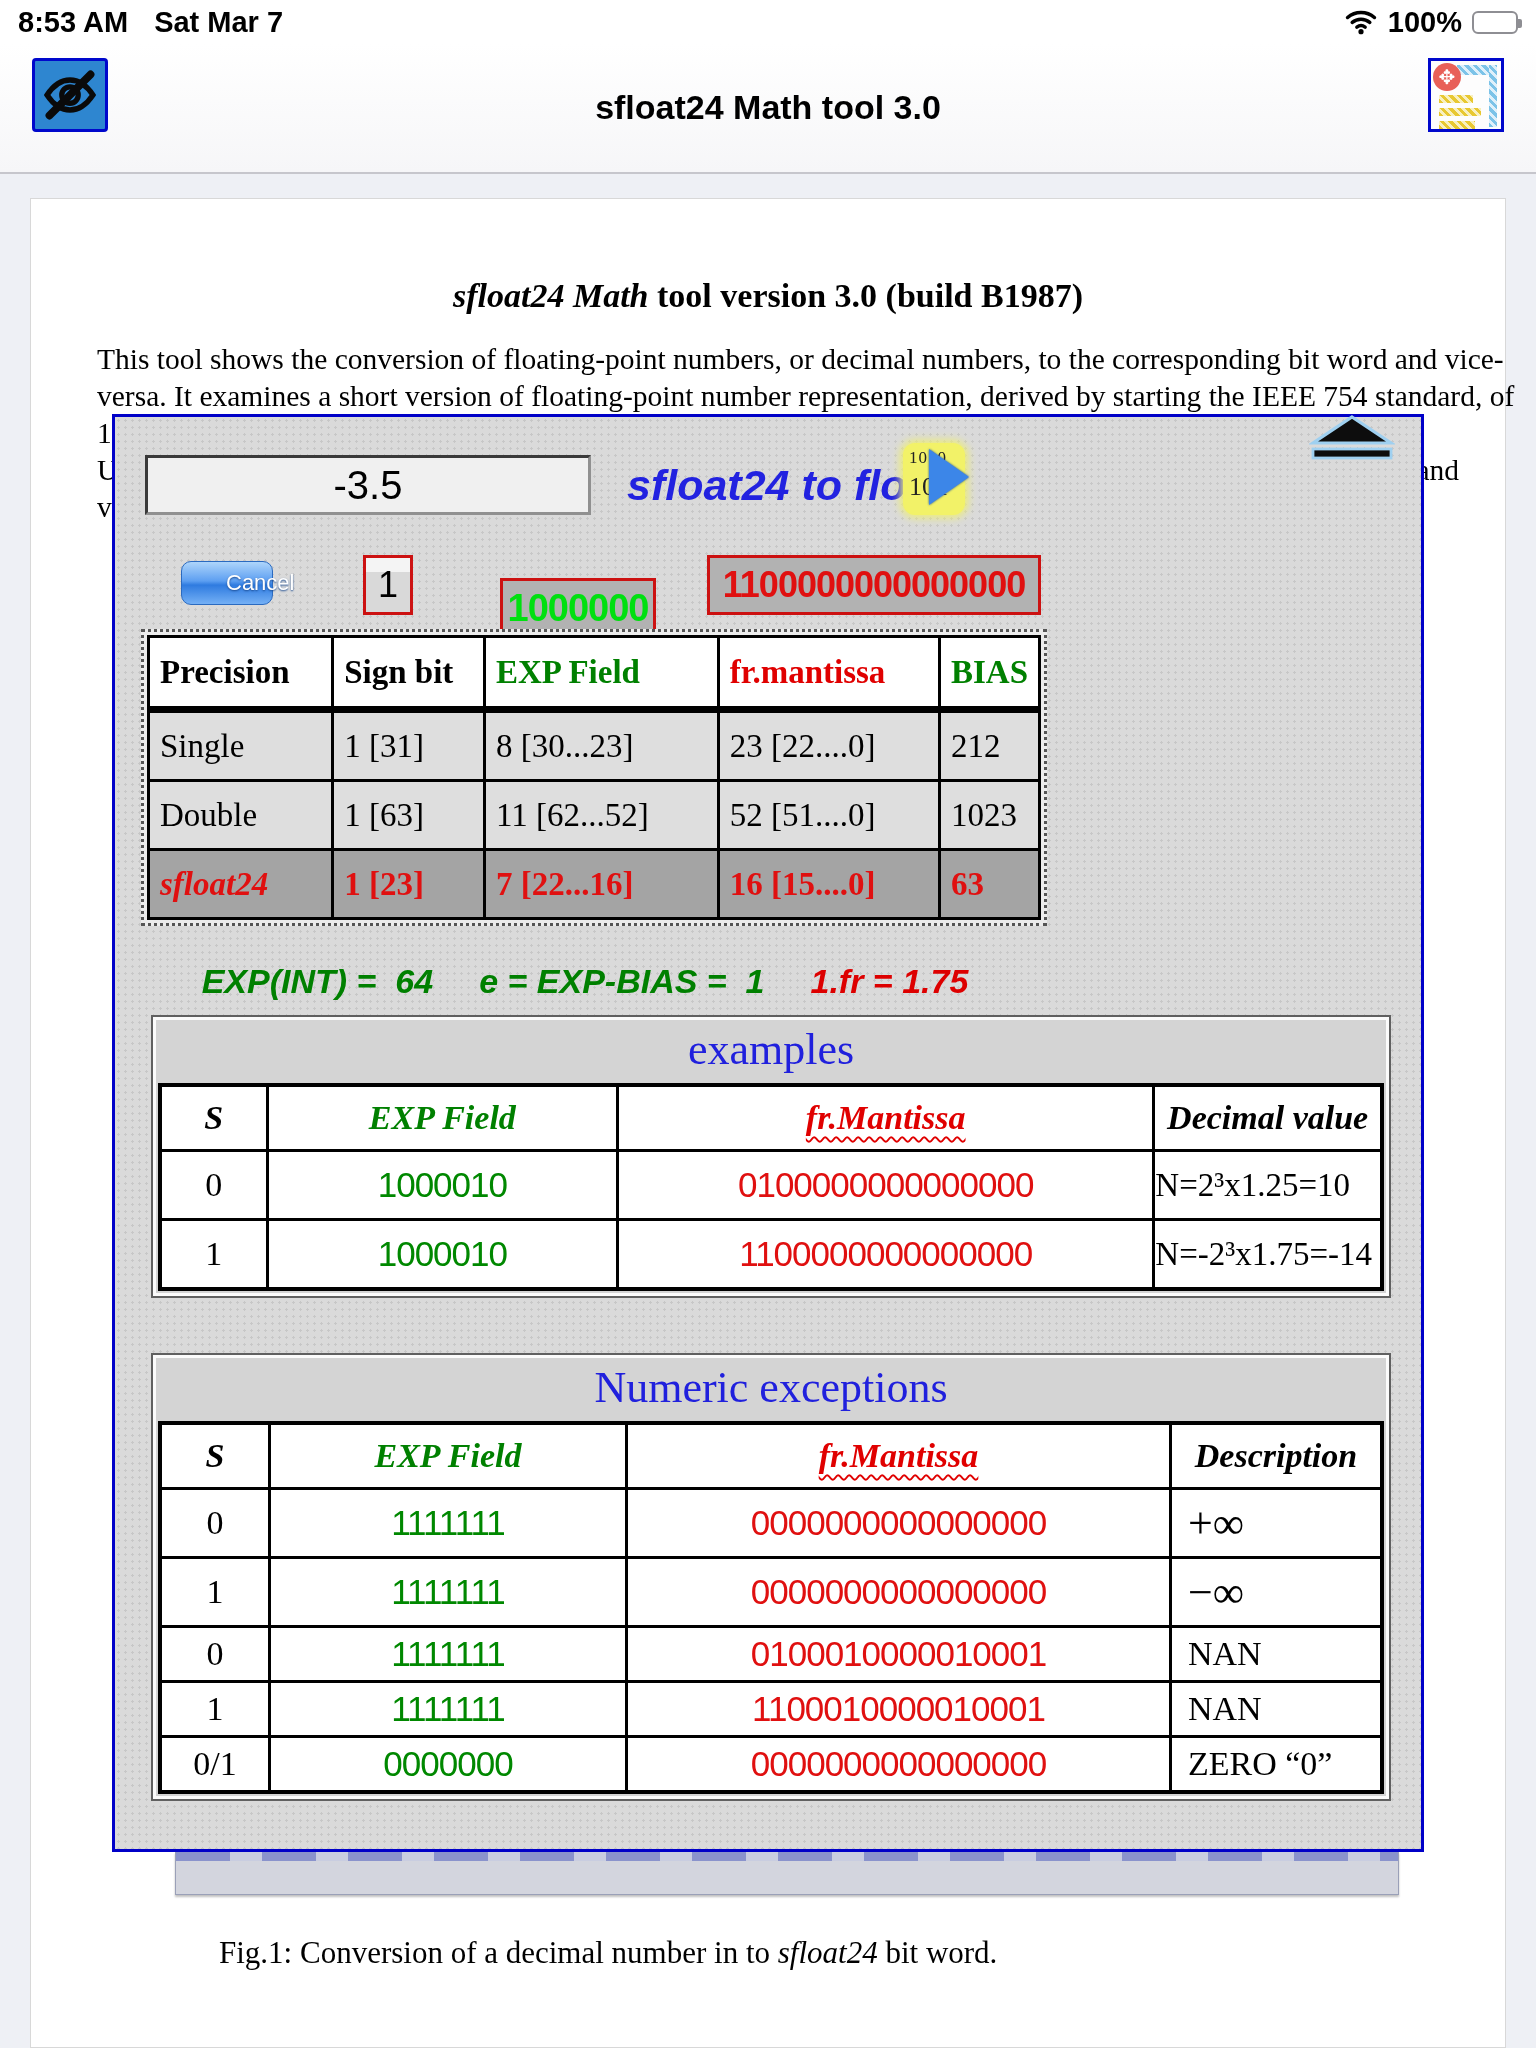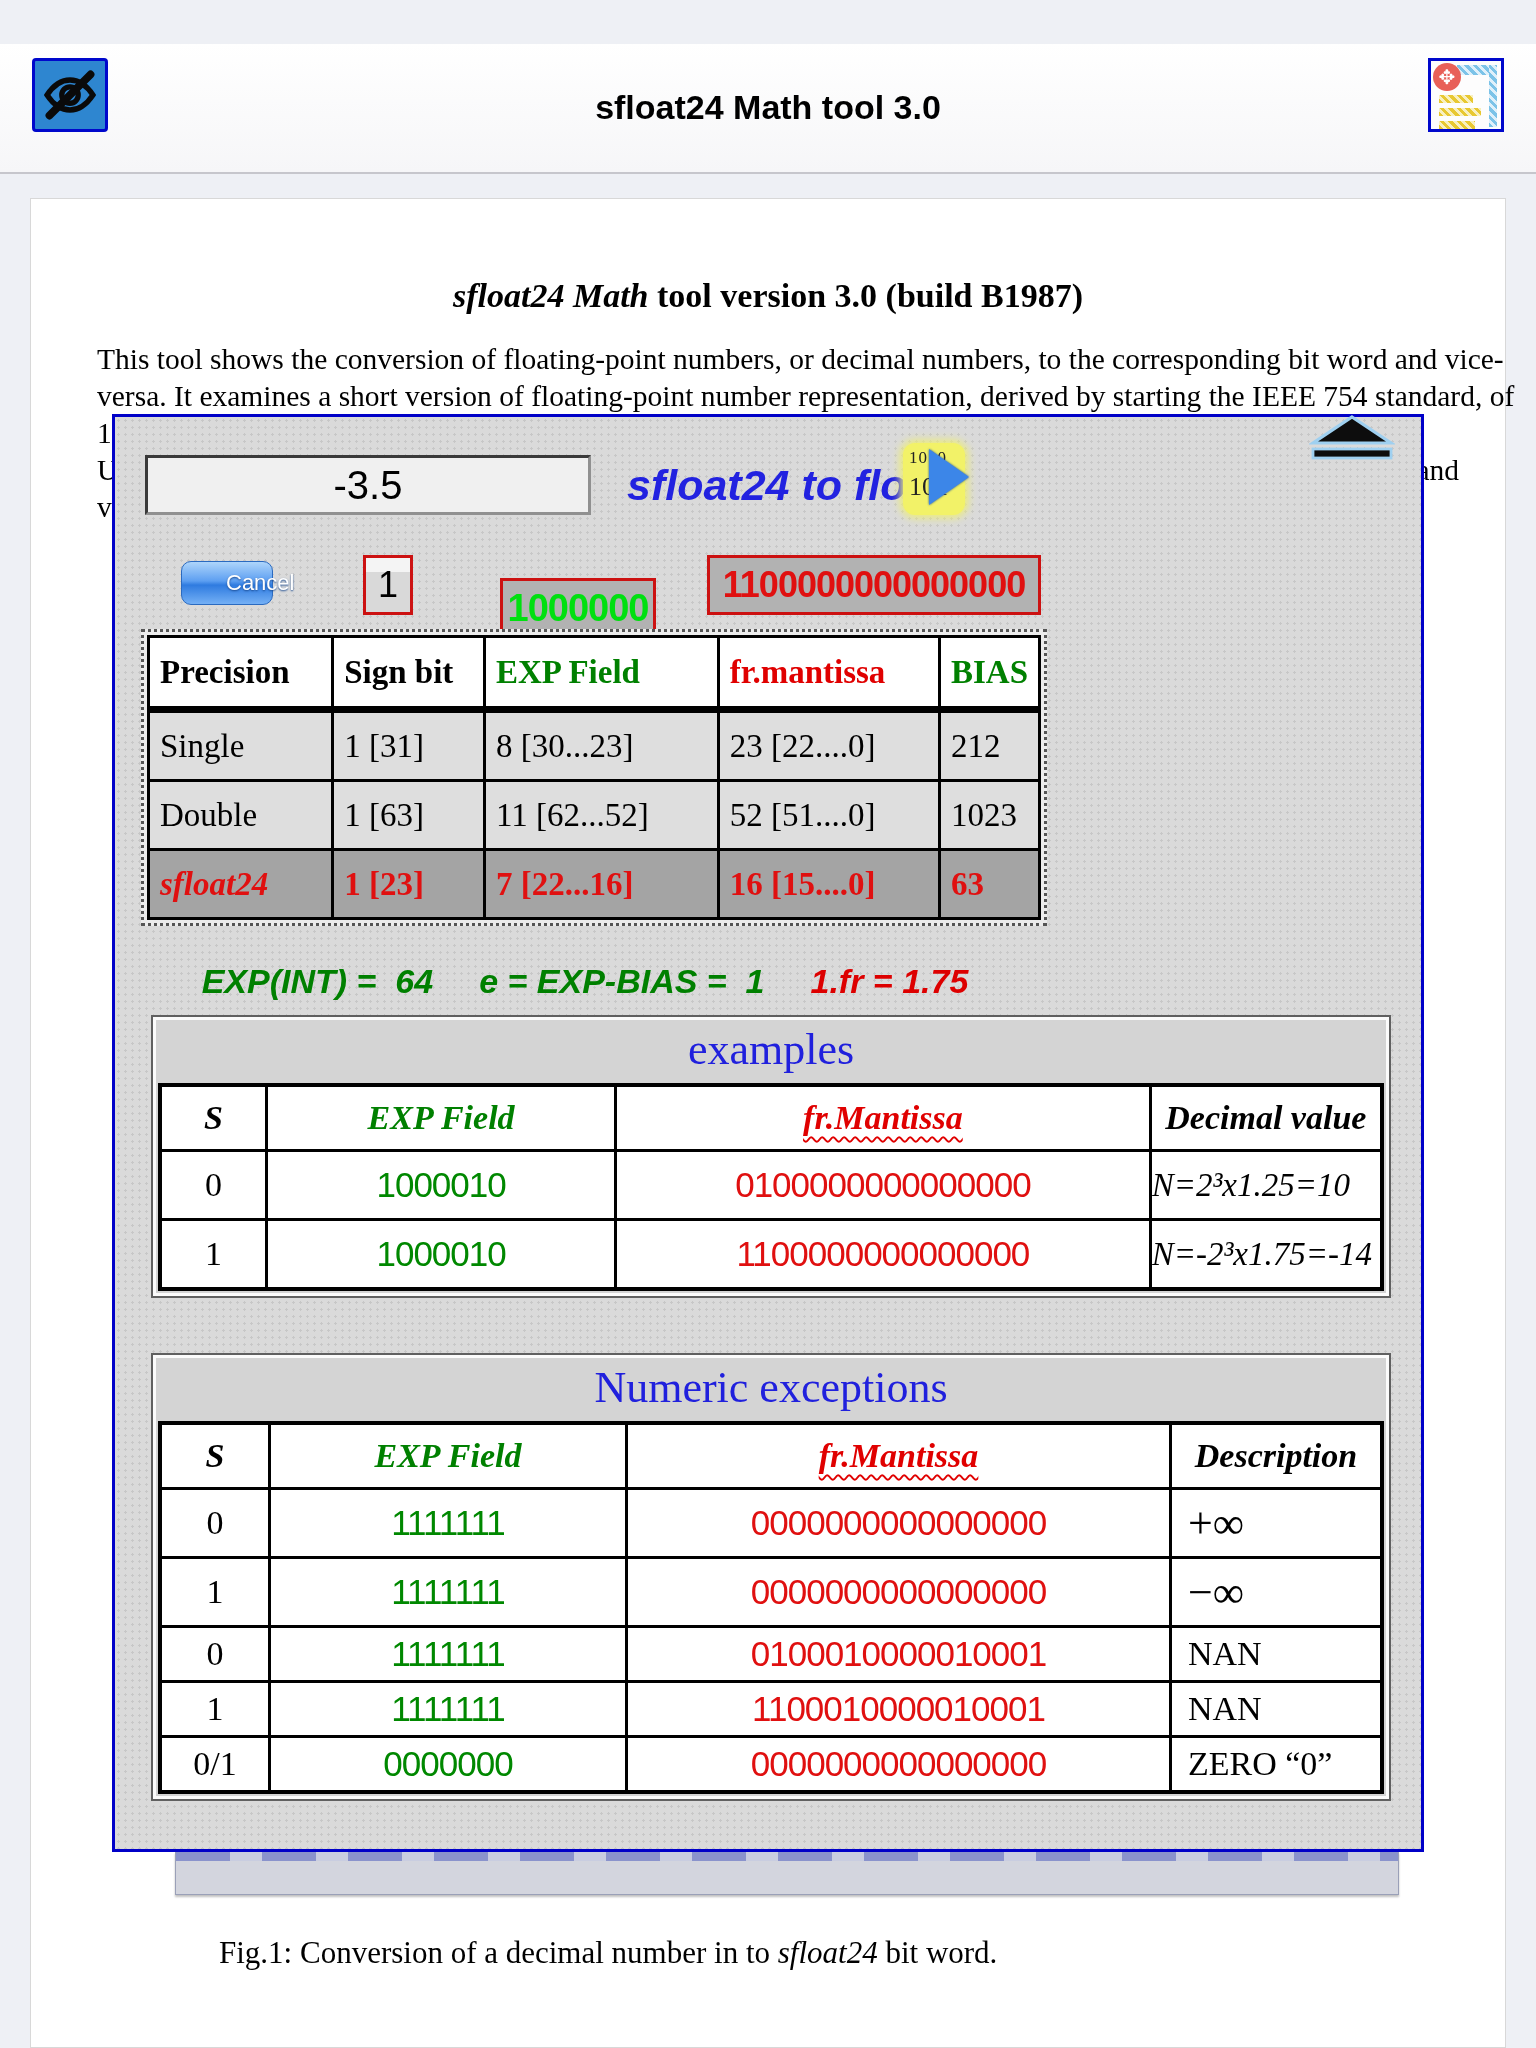--- a/index.html
+++ b/index.html
@@ -98,35 +98,51 @@
     box-shadow:inset 0 0 0 3px #fbfbfb;padding:5px;box-sizing:border-box;}
   .panel-title{font-family:"Liberation Serif",serif;font-size:44px;color:#2020dd;text-align:center;
     padding:2px 0 8px 0;}
   .ptable{width:100%;font-family:"Liberation Serif",serif;font-size:34px;border:4px solid #000;background:#000;}
   .ptable th,.ptable td{border:3px solid #000;background:#fff;text-align:center;white-space:nowrap;padding:4px 8px;}
   .ptable th{font-weight:bold;font-style:italic;height:54px;}
   .ptable .wavy{text-decoration:underline wavy #e00000;text-underline-offset:7px;text-decoration-thickness:2px;}
   .ptable td.bits-g{color:#008800;font-family:"Liberation Sans",sans-serif;letter-spacing:-1px;font-size:35px;}
   .ptable td.bits-r{color:#e01010;font-family:"Liberation Sans",sans-serif;letter-spacing:-1px;font-size:35px;}
   .ptable td.desc{text-align:left;padding-left:16px;}
-  .ptable td.dec{font-style:italic;text-align:left;padding-left:0;font-size:33px;}
+  .ptable td.dec{text-align:left;padding-left:0;font-size:33px;}
   .ptable .inf{font-size:44px;}
   .ex-panel{top:598px;}
   .nx-panel{top:936px;}
   .rtall td{height:58px;} .rshort td{height:44px;}
 
   .bitword-line{position:absolute;left:30px;top:874px;font-size:35px;font-weight:bold;color:#000;white-space:pre;
     letter-spacing:-1px;}
   .bw-gap{display:inline-block;width:40px;}
 </style>
 </head>
 <body>
 
 <div class="screen">
 
+  <div class="status-bar">
+    <div class="status-left">
+      <span>8:53 AM</span>
+      <span>Sat Mar 7</span>
+    </div>
+    <div class="status-right">
+      <svg class="wifi" viewBox="0 0 24 19">
+        <path d="M2.2 6.2a15 15 0 0 1 19.6 0" fill="none" stroke="#000" stroke-width="2.6" stroke-linecap="round"></path>
+        <path d="M5.6 9.8a10 10 0 0 1 12.8 0" fill="none" stroke="#000" stroke-width="2.6" stroke-linecap="round"></path>
+        <path d="M9 13.2a5 5 0 0 1 6 0" fill="none" stroke="#000" stroke-width="2.6" stroke-linecap="round"></path>
+        <circle cx="12" cy="16.6" r="1.9" fill="#000"></circle>
+      </svg>
+      <span>100%</span>
+      <span class="battery"><span class="fill"></span><span class="nub"></span></span>
+    </div>
+  </div>
 
   <div class="nav-bar">
     <div class="app-icon">
       <svg width="58" height="58" viewBox="0 0 24 24">
         <path d="M2.5 12 C5.5 7.5 9 5.8 12 5.8 C15 5.8 18.5 7.5 21.5 12 C18.5 16.5 15 18.2 12 18.2 C9 18.2 5.5 16.5 2.5 12 Z" fill="none" stroke="#0a0a0a" stroke-width="2.2"></path>
         <circle cx="12" cy="12" r="3.4" fill="none" stroke="#0a0a0a" stroke-width="2.2"></circle>
         <line x1="3.5" y1="20.5" x2="20.5" y2="3.5" stroke="#0a0a0a" stroke-width="3.2" stroke-linecap="round"></line>
       </svg>
     </div>
     <div class="nav-title">sfloat24 Math tool 3.0</div>

